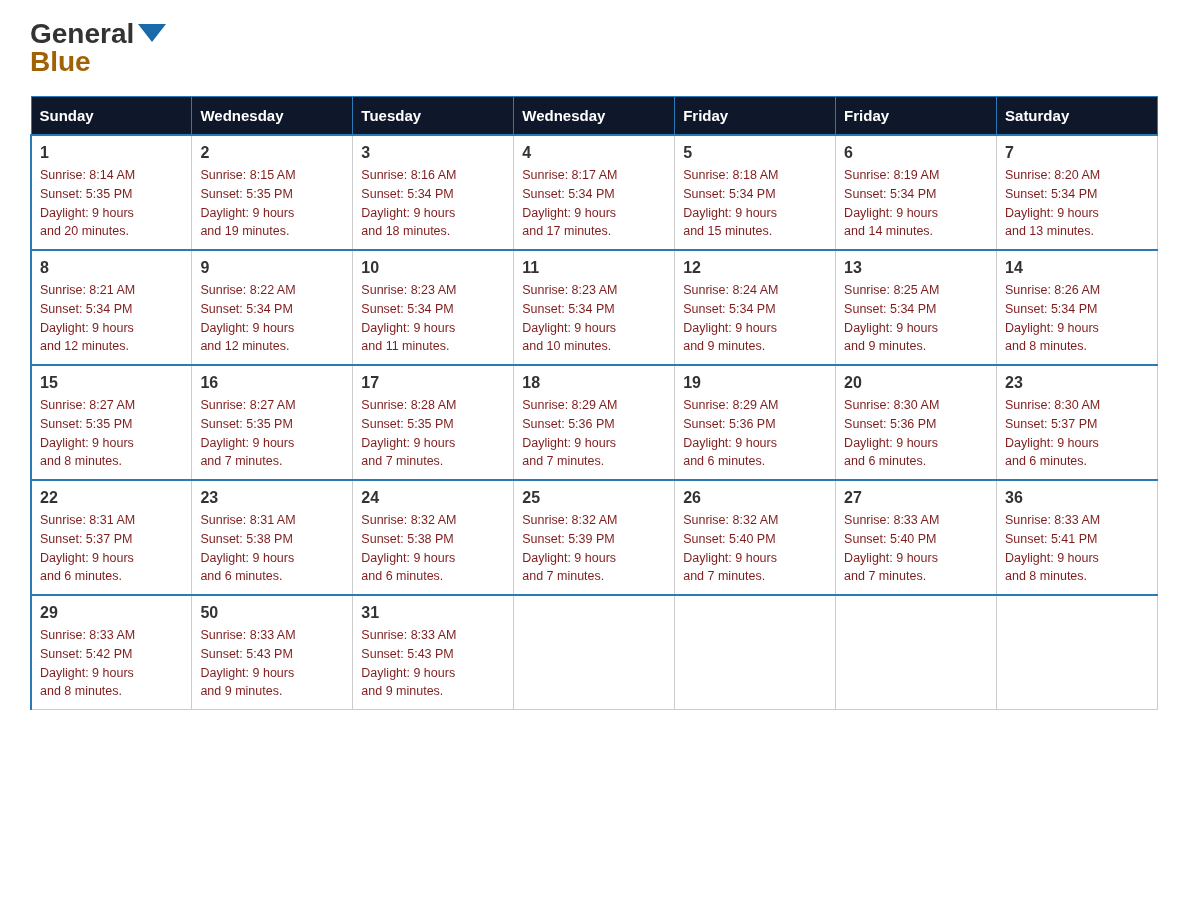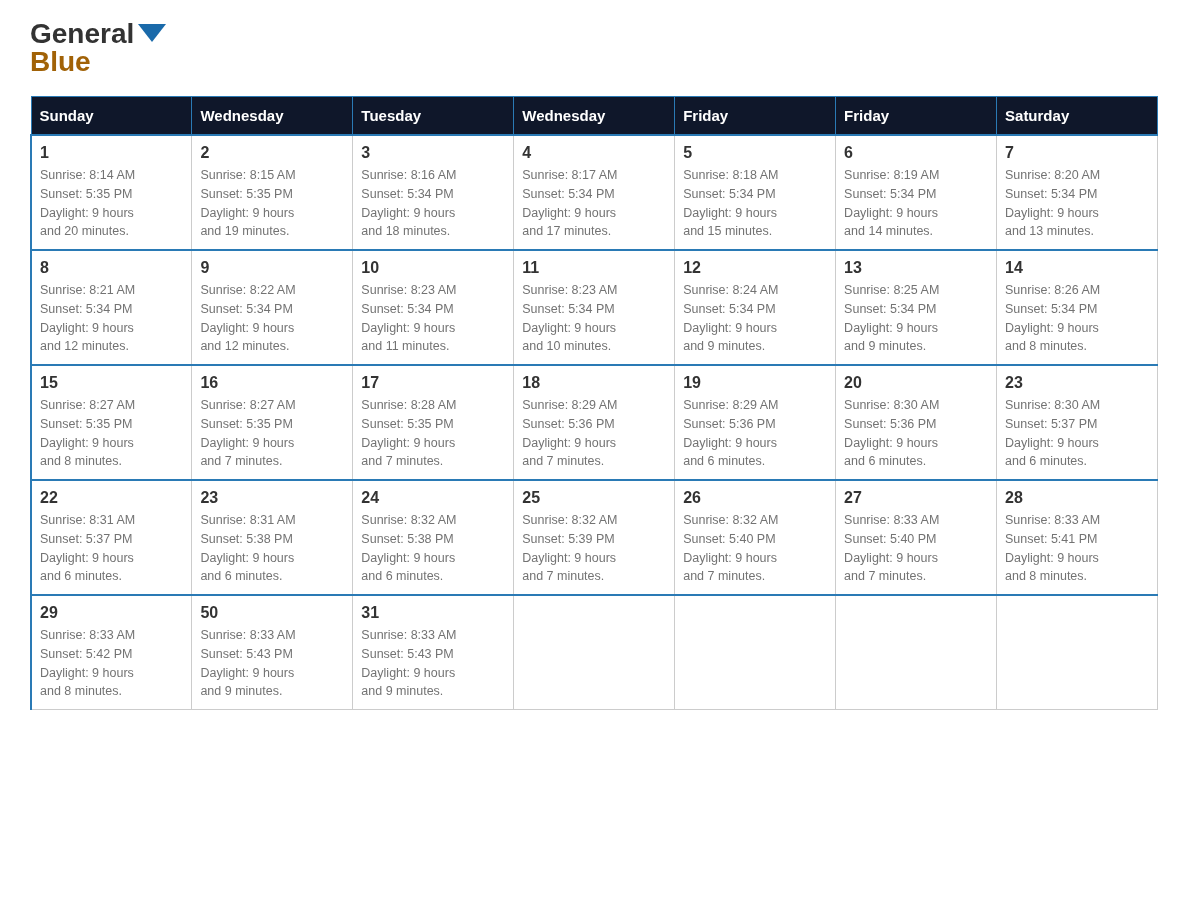--- a/index.html
+++ b/index.html
@@ -89,21 +89,21 @@
     }
     .day-num {
       font-size: 16px;
       font-weight: bold;
       margin-bottom: 4px;
       display: block;
     }
     .day-info {
       font-size: 12.5px;
       line-height: 1.5;
-      color: #737373;
+      color: #7f1d1d;
     }
     .empty-cell {
       background: #fff;
     }
   </style>
 </head>
 <body>
 
 <div class="header">
   <div class="logo">
@@ -237,21 +237,21 @@
         </td>
         <td>
           <span class="day-num">26</span>
           <div class="day-info">Sunrise: 8:32 AM<br>Sunset: 5:40 PM<br>Daylight: 9 hours<br>and 7 minutes.</div>
         </td>
         <td>
           <span class="day-num">27</span>
           <div class="day-info">Sunrise: 8:33 AM<br>Sunset: 5:40 PM<br>Daylight: 9 hours<br>and 7 minutes.</div>
         </td>
         <td>
-          <span class="day-num">28</span>
+          <span class="day-num">36</span>
           <div class="day-info">Sunrise: 8:33 AM<br>Sunset: 5:41 PM<br>Daylight: 9 hours<br>and 8 minutes.</div>
         </td>
       </tr>
       <tr>
         <td>
           <span class="day-num">29</span>
           <div class="day-info">Sunrise: 8:33 AM<br>Sunset: 5:42 PM<br>Daylight: 9 hours<br>and 8 minutes.</div>
         </td>
         <td>
           <span class="day-num">50</span>

